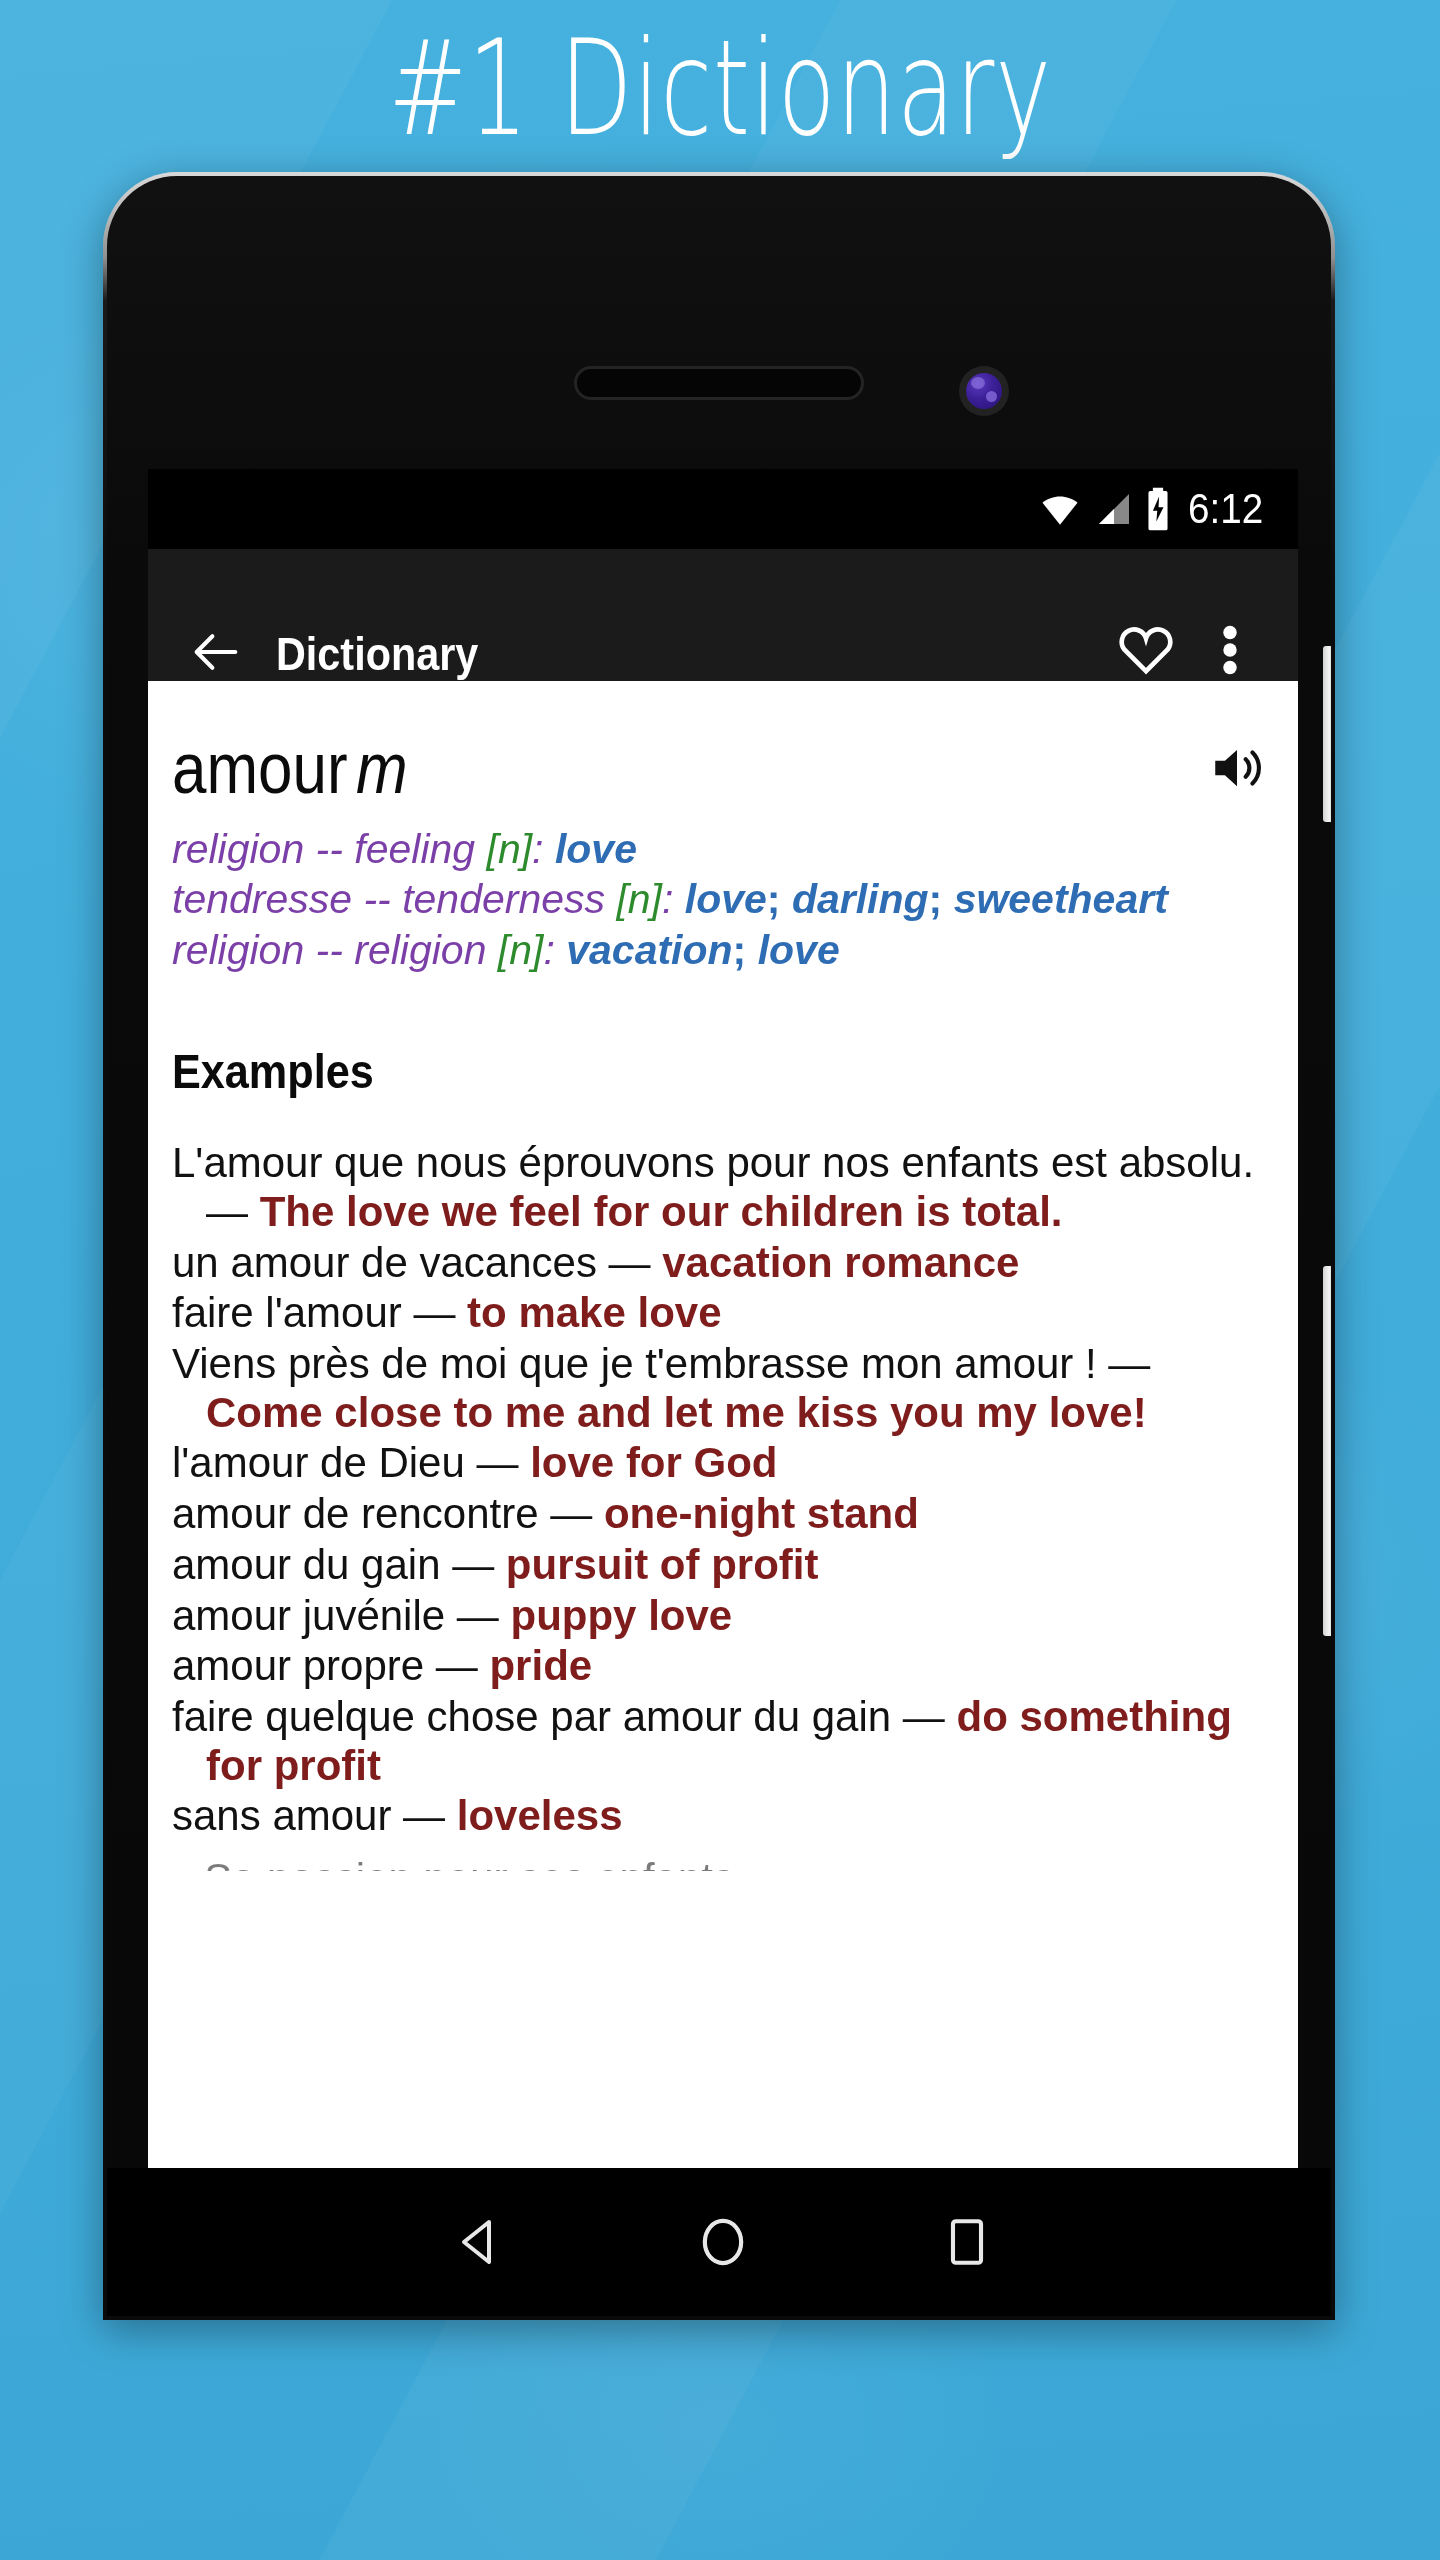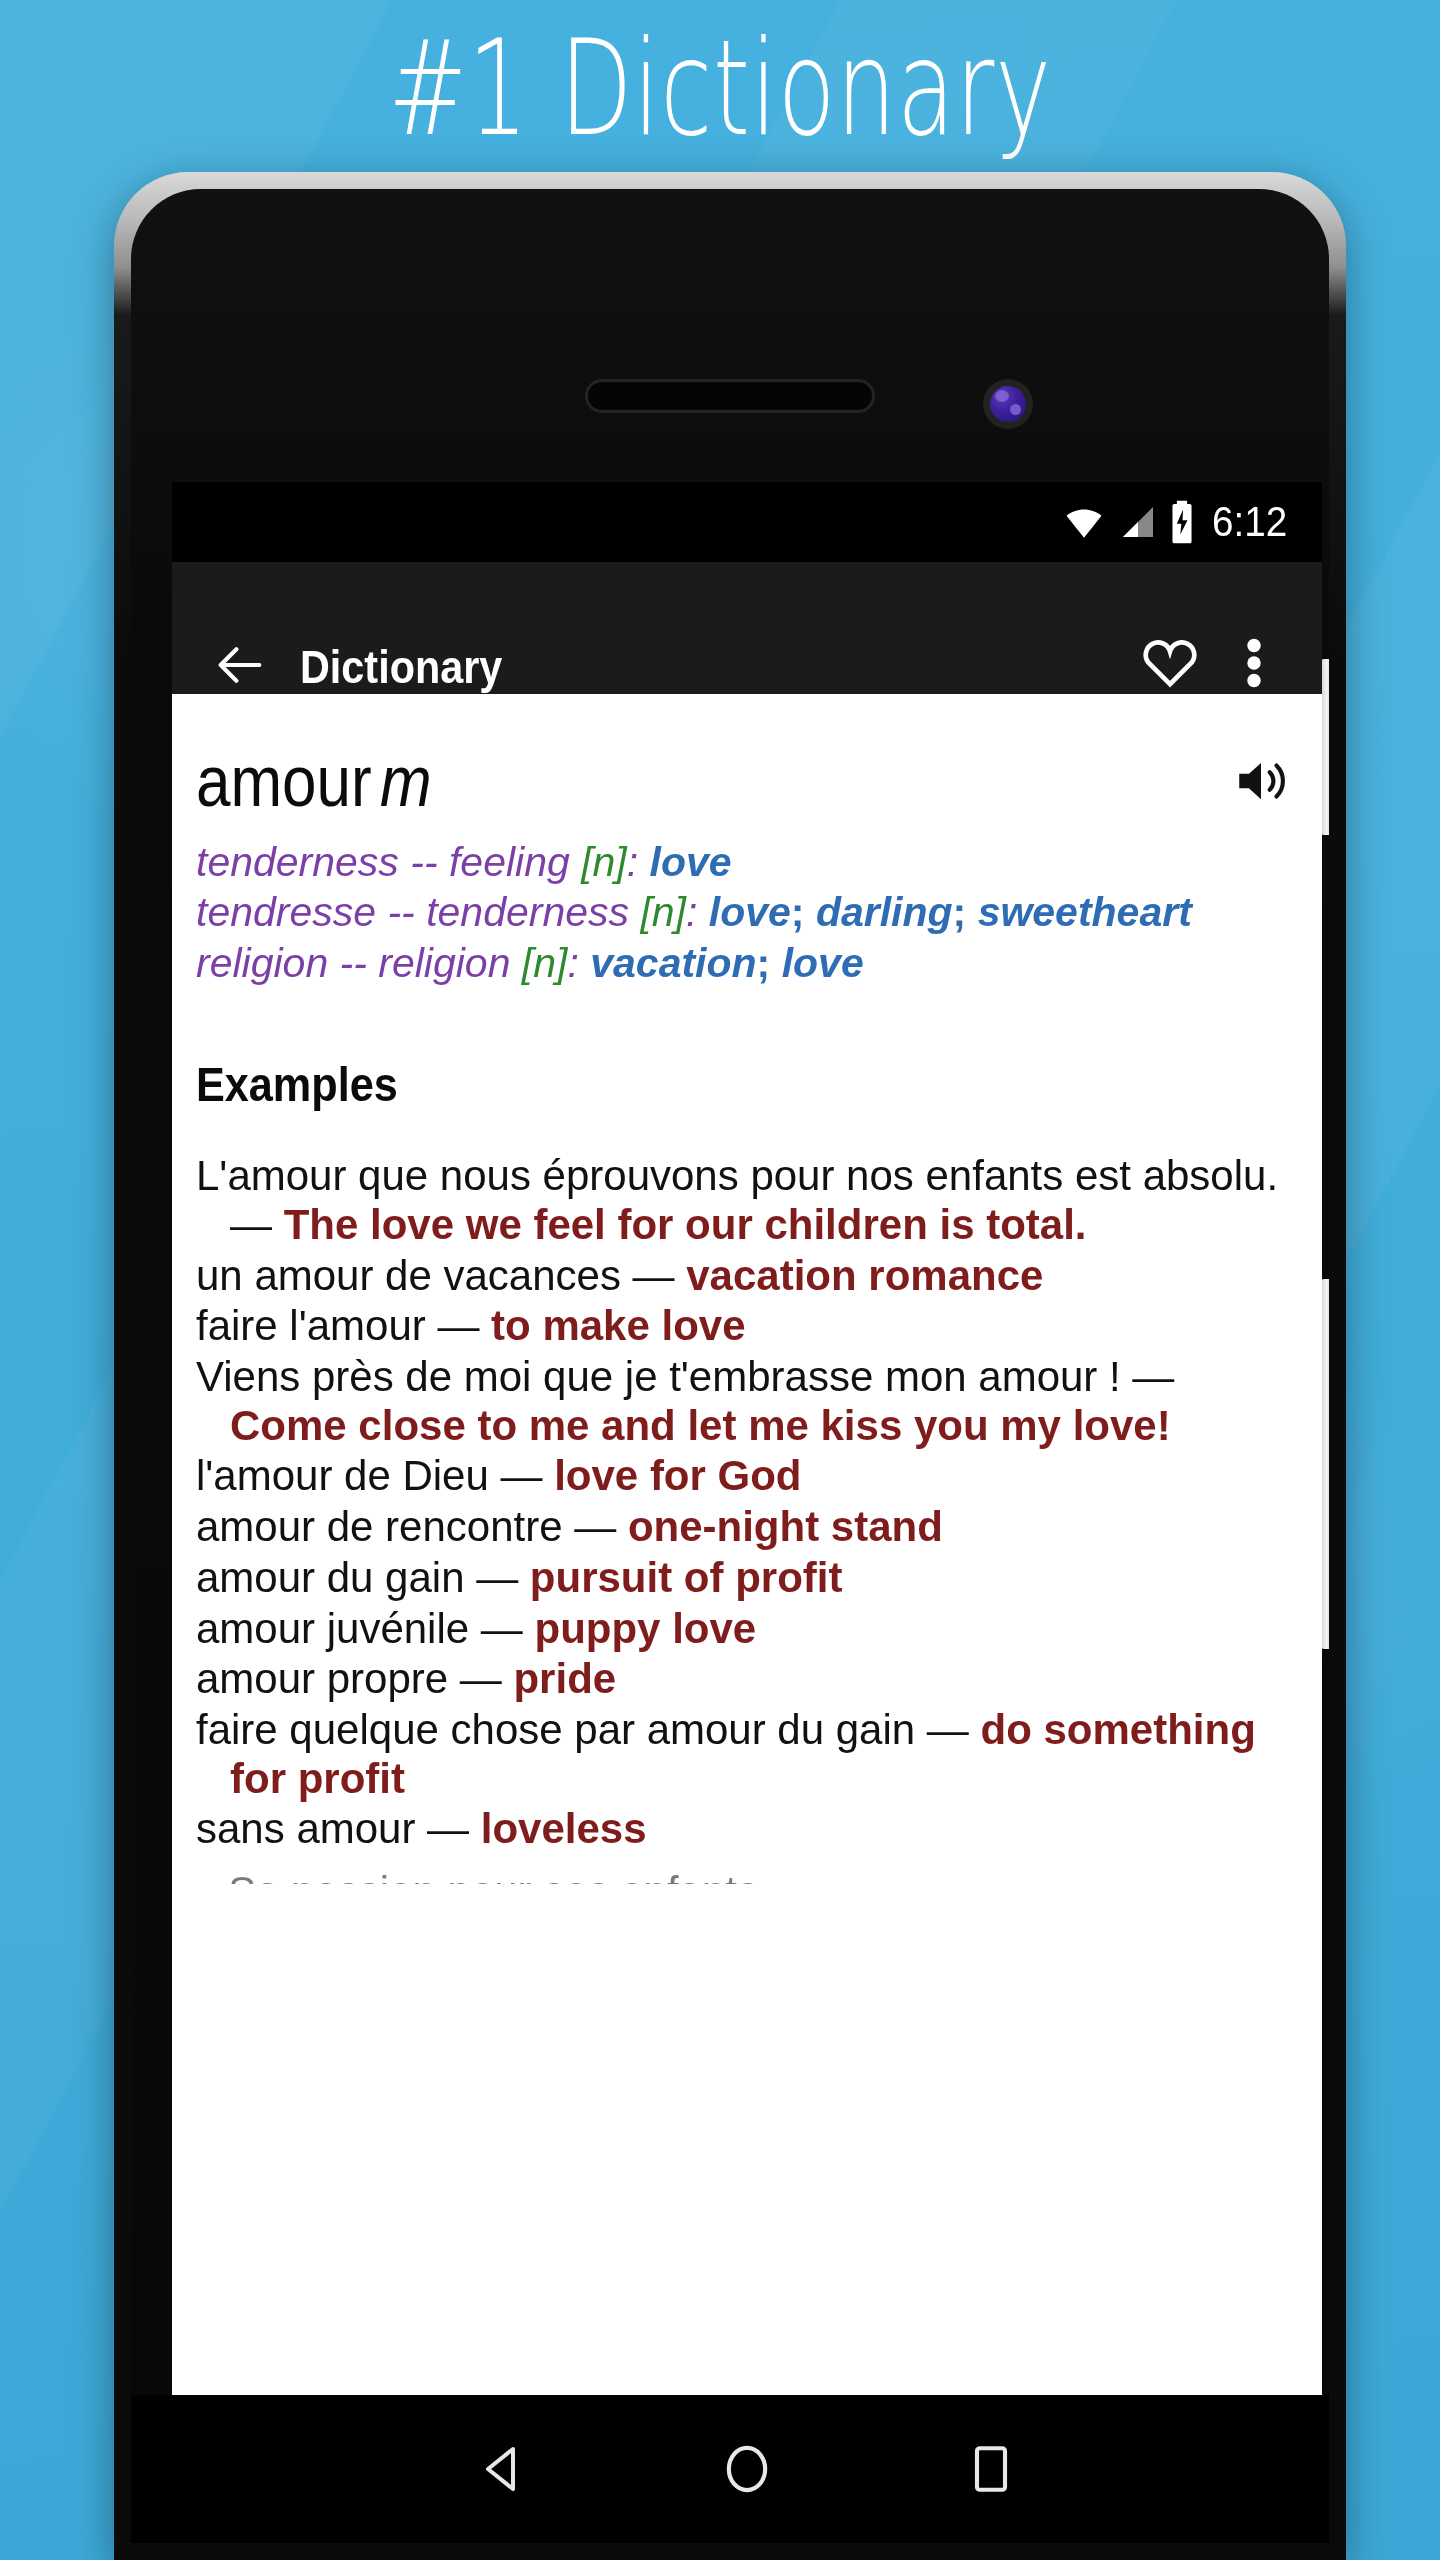--- a/index.html
+++ b/index.html
@@ -40,25 +40,25 @@
     letter-spacing:1px;
     transform:scaleX(.80) scaleY(1.12);
     transform-origin:50% 0%;
     white-space:nowrap;
     -webkit-font-smoothing:antialiased;
   }
 
   
   #phone {
     position:absolute;
-    left:114px; top:172px;
-    width:1232px; height:2388px;
+    left:103px; top:172px;
+    width:1232px; height:2148px;
     border-radius:74px 74px 0 0;
     background:linear-gradient(180deg,#d9d9d9 0%, #b9b9b9 2%, #8f8f8f 4%, #1a1a1a 6%, #0b0b0b 20%, #0a0a0a 100%);
-    padding:17px;
+    padding:4px;
     box-shadow:0 10px 42px rgba(0,0,0,.35);
     overflow:hidden;
   }
   #phone-body {
     width:100%; height:100%;
     border-radius:70px 70px 0 0;
     background:linear-gradient(180deg,#111 0%, #0a0a0a 18%, #080808 100%);
     position:relative;
     overflow:hidden;
   }
@@ -271,21 +271,21 @@
           <div id="speaker-button">
             <svg width="58" height="58" viewBox="0 0 24 24">
               <path fill="#111" d="M3 9v6h4l5 4.5V4.5L7 9H3z"></path>
               <path fill="none" stroke="#111" stroke-width="1.7" stroke-linecap="round" d="M15.6 8.4a5 5 0 0 1 0 7.2"></path>
               <path fill="none" stroke="#111" stroke-width="1.7" stroke-linecap="round" d="M18.4 5.6a9 9 0 0 1 0 12.8"></path>
             </svg>
           </div>
         </div>
 
         <div class="senses" id="sense-list">
-            <div class="sense"><span class="dom">tenderness -- feeling </span><span class="pos">[n]</span><span class="colon">: </span><span class="tr">love</span></div>
+            <div class="sense"><span class="dom">religion -- feeling </span><span class="pos">[n]</span><span class="colon">: </span><span class="tr">love</span></div>
             <div class="sense"><span class="dom">tendresse -- tenderness </span><span class="pos">[n]</span><span class="colon">: </span><span class="tr">love</span><span class="semi">; </span><span class="tr">darling</span><span class="semi">; </span><span class="tr">sweetheart</span></div>
             <div class="sense"><span class="dom">religion -- religion </span><span class="pos">[n]</span><span class="colon">: </span><span class="tr">vacation</span><span class="semi">; </span><span class="tr">love</span></div>
           </div>
 
         <div id="examples-heading">Examples</div>
 
         <div id="examples-list">
             <div class="example"><span>L'amour que nous éprouvons pour nos enfants est absolu. — </span><span class="en">The love we feel for our children is total.</span></div>
             <div class="example"><span>un amour de vacances — </span><span class="en">vacation romance</span></div>
             <div class="example"><span>faire l'amour — </span><span class="en">to make love</span></div>

